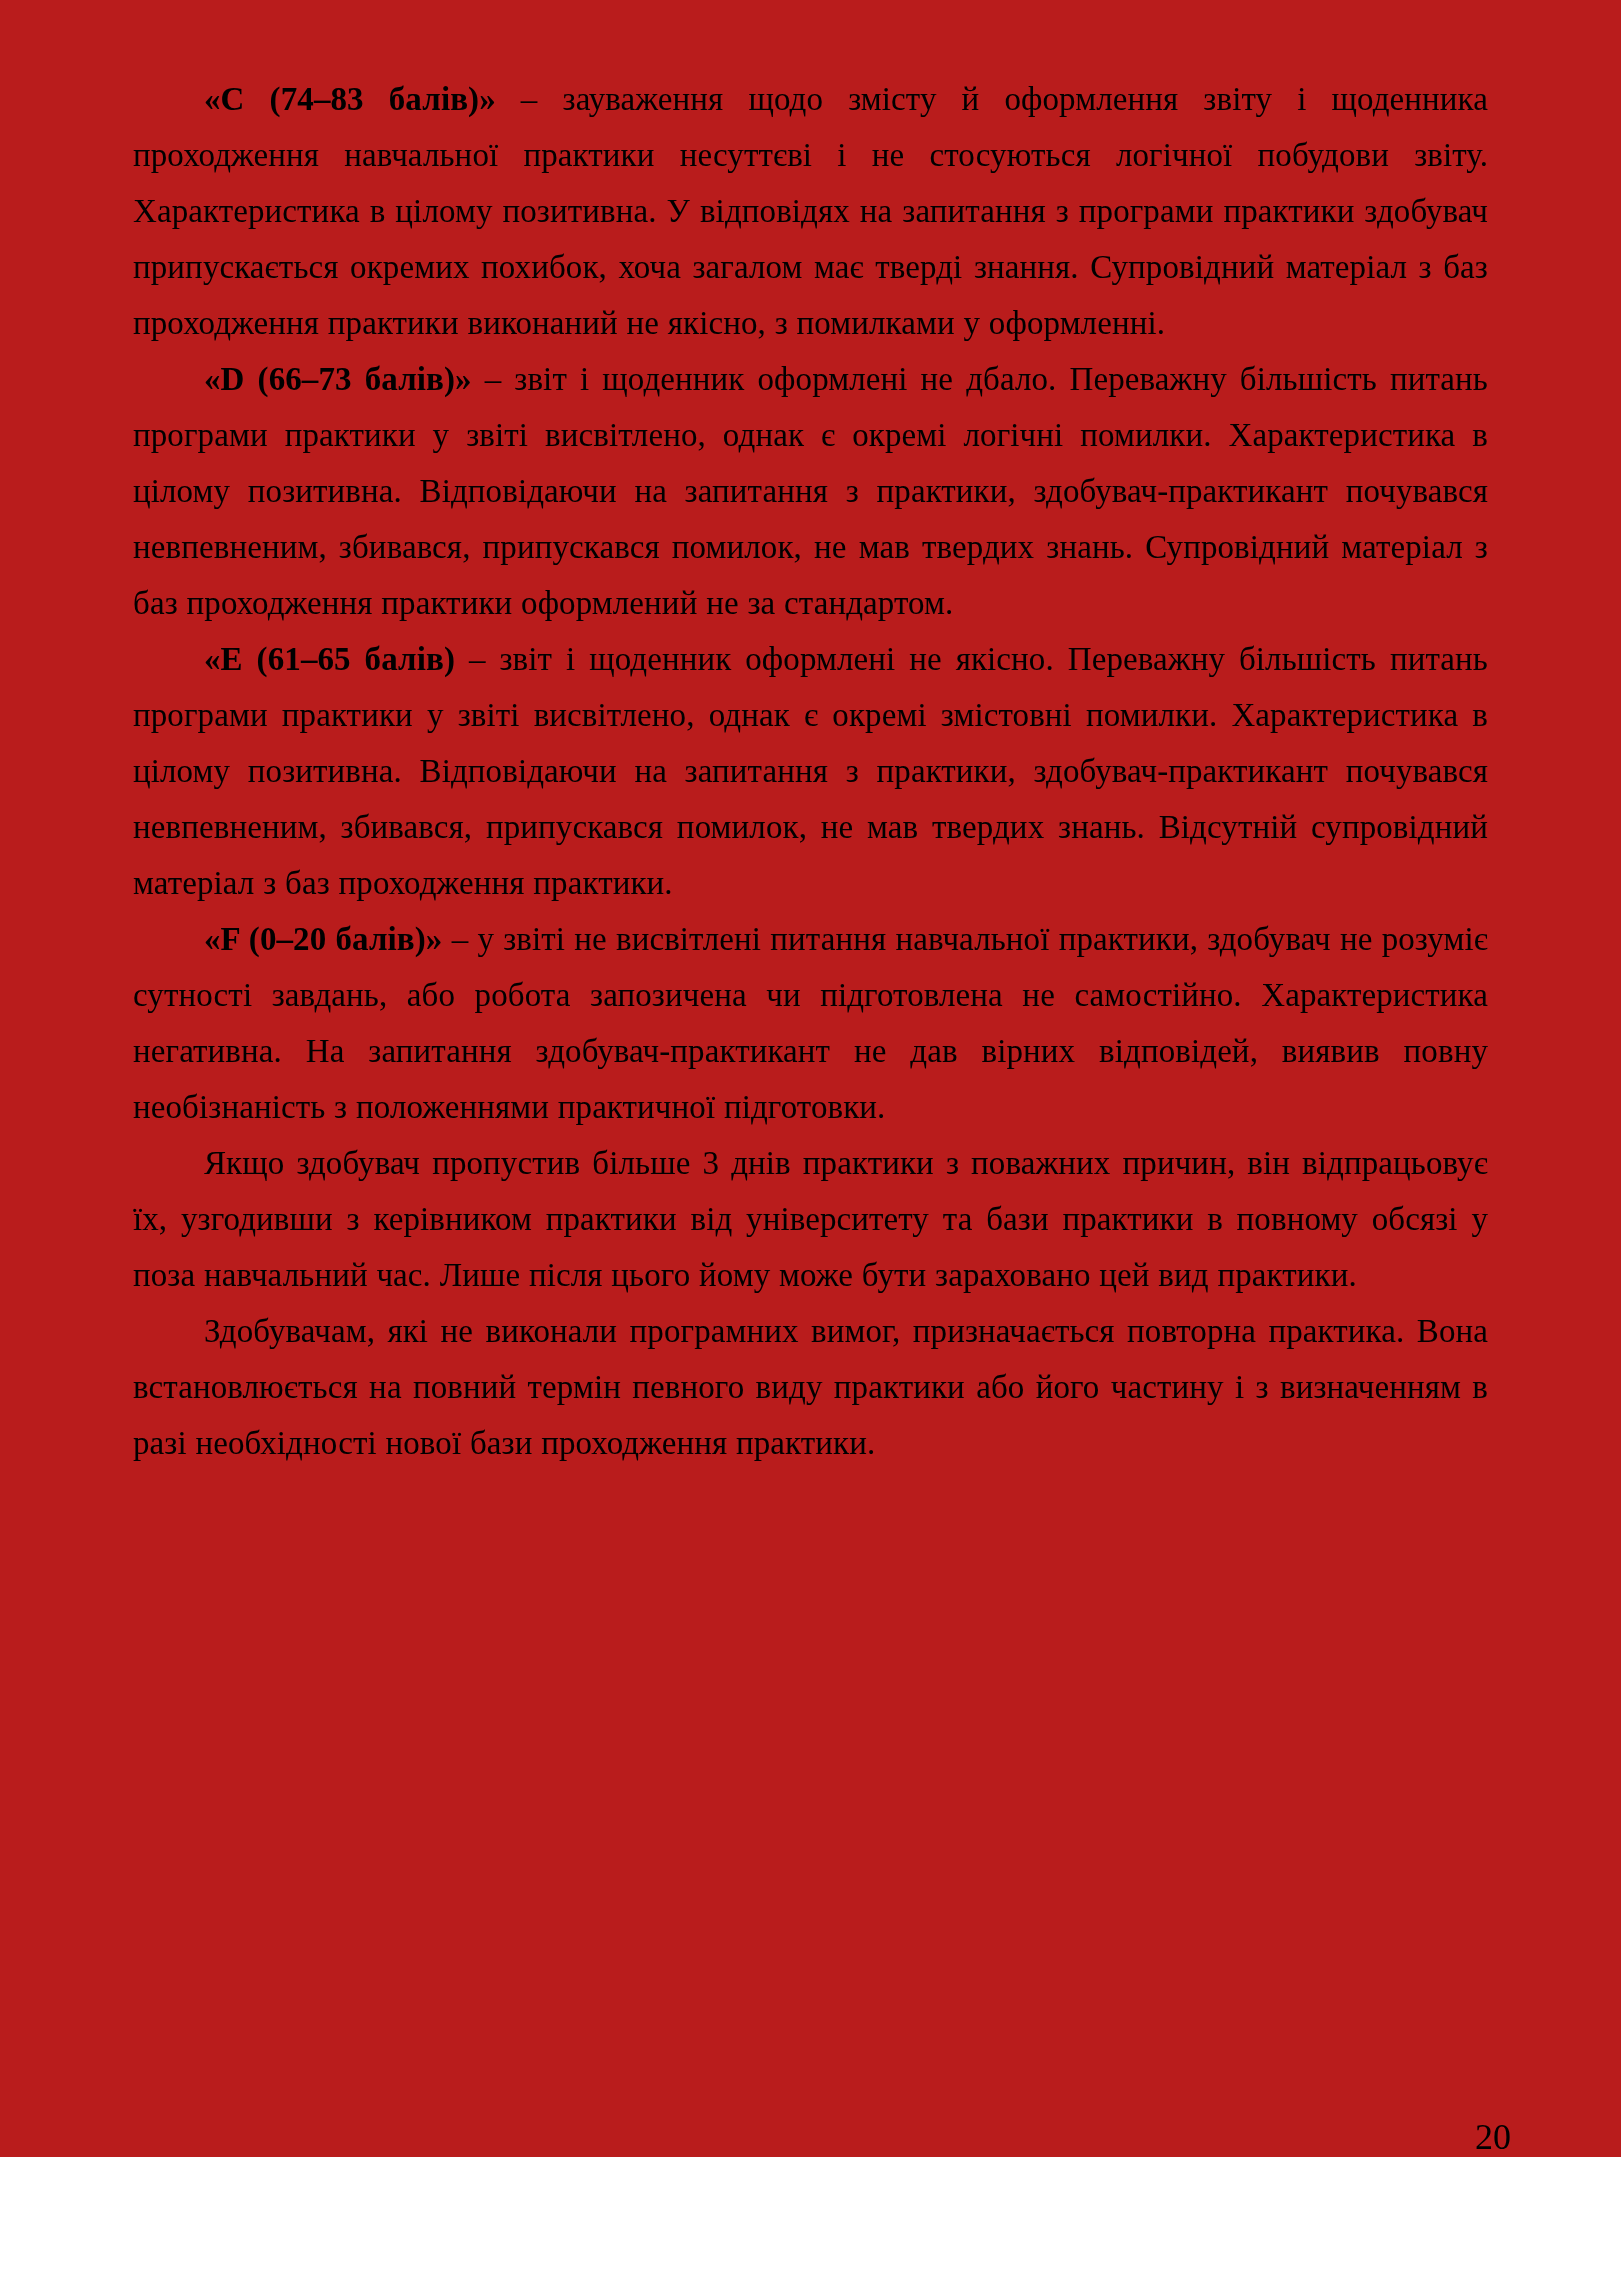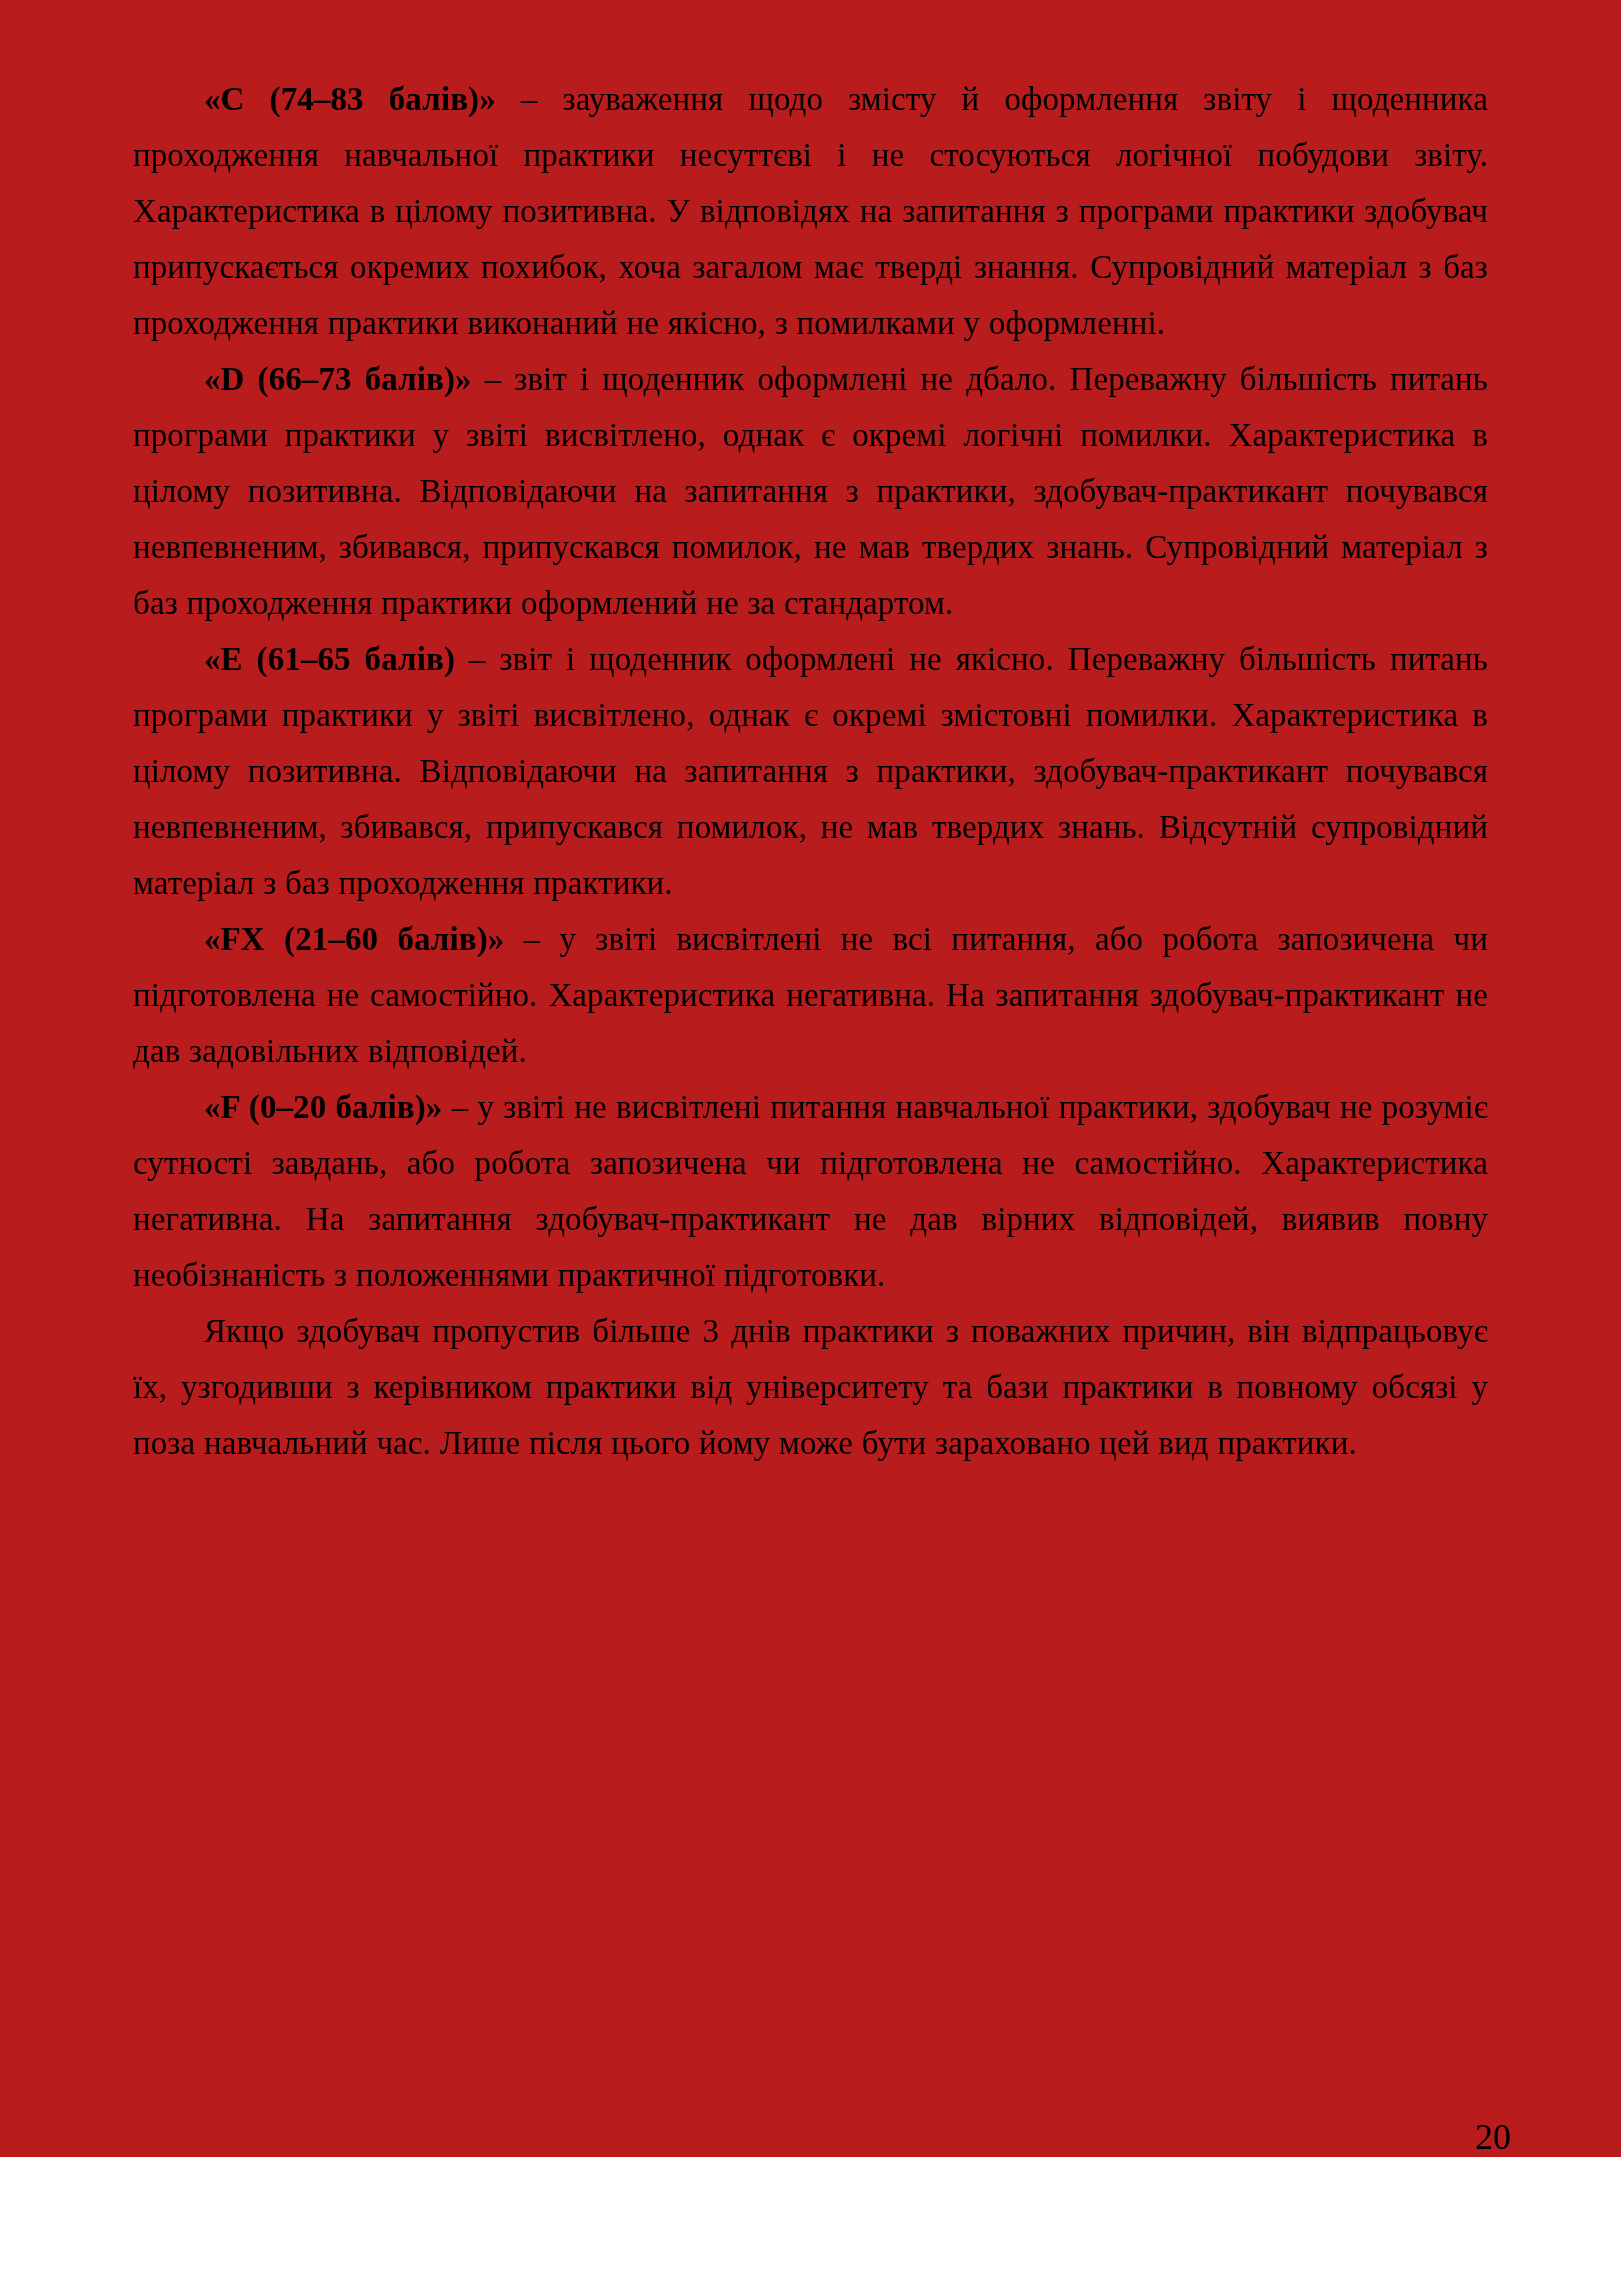--- a/index.html
+++ b/index.html
@@ -64,31 +64,31 @@
     </p>
 
     <p class="para">
       <span class="grade">«D (66–73 балів)»</span><span> – звіт і щоденник оформлені не дбало. Переважну більшість питань програми практики у звіті висвітлено, однак є окремі логічні помилки. Характеристика в цілому позитивна. Відповідаючи на запитання з практики, здобувач-практикант почувався невпевненим, збивався, припускався помилок, не мав твердих знань. Супровідний матеріал з баз проходження практики оформлений не за стандартом.</span>
     </p>
 
     <p class="para">
       <span class="grade">«E (61–65 балів)</span><span> – звіт і щоденник оформлені не якісно. Переважну більшість питань програми практики у звіті висвітлено, однак є окремі змістовні помилки. Характеристика в цілому позитивна. Відповідаючи на запитання з практики, здобувач-практикант почувався невпевненим, збивався, припускався помилок, не мав твердих знань. Відсутній супровідний матеріал з баз проходження практики.</span>
     </p>
 
-    <p class="para">
-      <span class="grade">«FX (21–60 балів)»</span><span> – у звіті висвітлені не всі питання, або робота запозичена чи підготовлена не самостійно. Характеристика негативна. На запитання здобувач-практикант не дав задовільних відповідей.</span>
-    </p>
 
     <p class="para">
       <span class="grade">«F (0–20 балів)»</span><span> – у звіті не висвітлені питання навчальної практики, здобувач не розуміє сутності завдань, або робота запозичена чи підготовлена не самостійно. Характеристика негативна. На запитання здобувач-практикант не дав вірних відповідей, виявив повну необізнаність з положеннями практичної підготовки.</span>
     </p>
 
     <p class="para">
       <span>Якщо здобувач пропустив більше 3 днів практики з поважних причин, він відпрацьовує їх, узгодивши з керівником практики від університету та бази практики в повному обсязі у поза навчальний час. Лише після цього йому може бути зараховано цей вид практики.</span>
     </p>
 
+    <p class="para">
+      <span>Здобувачам, які не виконали програмних вимог, призначається повторна практика. Вона встановлюється на повний термін певного виду практики або його частину і з визначенням в разі необхідності нової бази проходження практики.</span>
+    </p>
 
   </div>
 
   <div class="page-number">20</div>
 
 </div>
 
 
 </body></html>

